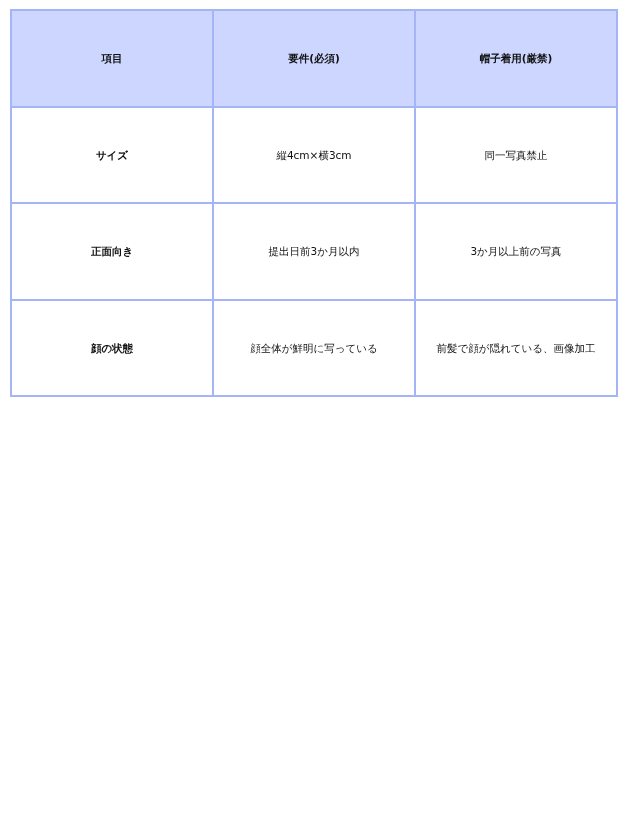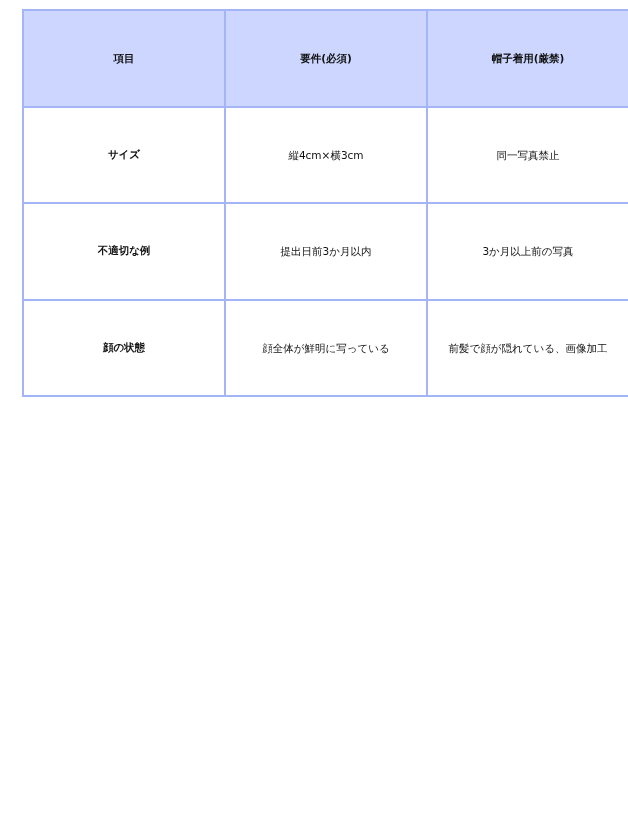--- a/index.html
+++ b/index.html
@@ -12,21 +12,20 @@
     }
     body {
       font-family: "DejaVu Sans", "Liberation Sans", sans-serif;
       color: #111111;
     }
     .wrap {
       position: absolute;
       left: 10px;
       top: 9px;
       width: 486px;
-      margin-left: 12px;
     }
     table {
       border-collapse: collapse;
       width: 606px;
       table-layout: fixed;
     }
     th, td {
       border: 2px solid #a3b5f7;
       height: 96.5px;
       text-align: center;
@@ -35,21 +34,20 @@
       line-height: 16px;
       padding: 0 10px;
       box-sizing: border-box;
     }
     th {
       background: #ccd6ff;
       font-weight: bold;
     }
     td.item {
       font-weight: bold;
-      font-family: Liberation Mono, monospace;
     }
     col.c1 { width: 202px; }
     col.c2 { width: 202px; }
     col.c3 { width: 202px; }
   </style>
 </head>
 <body>
 
 <div class="wrap">
   <table>
@@ -65,21 +63,21 @@
         <th>帽子着用(厳禁)</th>
       </tr>
     </thead>
     <tbody>
       <tr>
         <td class="item">サイズ</td>
         <td>縦4cm×横3cm</td>
         <td>同一写真禁止</td>
       </tr>
       <tr>
-        <td class="item">不適切な例</td>
+        <td class="item">正面向き</td>
         <td>提出日前3か月以内</td>
         <td>3か月以上前の写真</td>
       </tr>
       <tr>
         <td class="item">顔の状態</td>
         <td>顔全体が鮮明に写っている</td>
         <td>前髪で顔が隠れている、画像加工</td>
       </tr>
     </tbody>
   </table>

